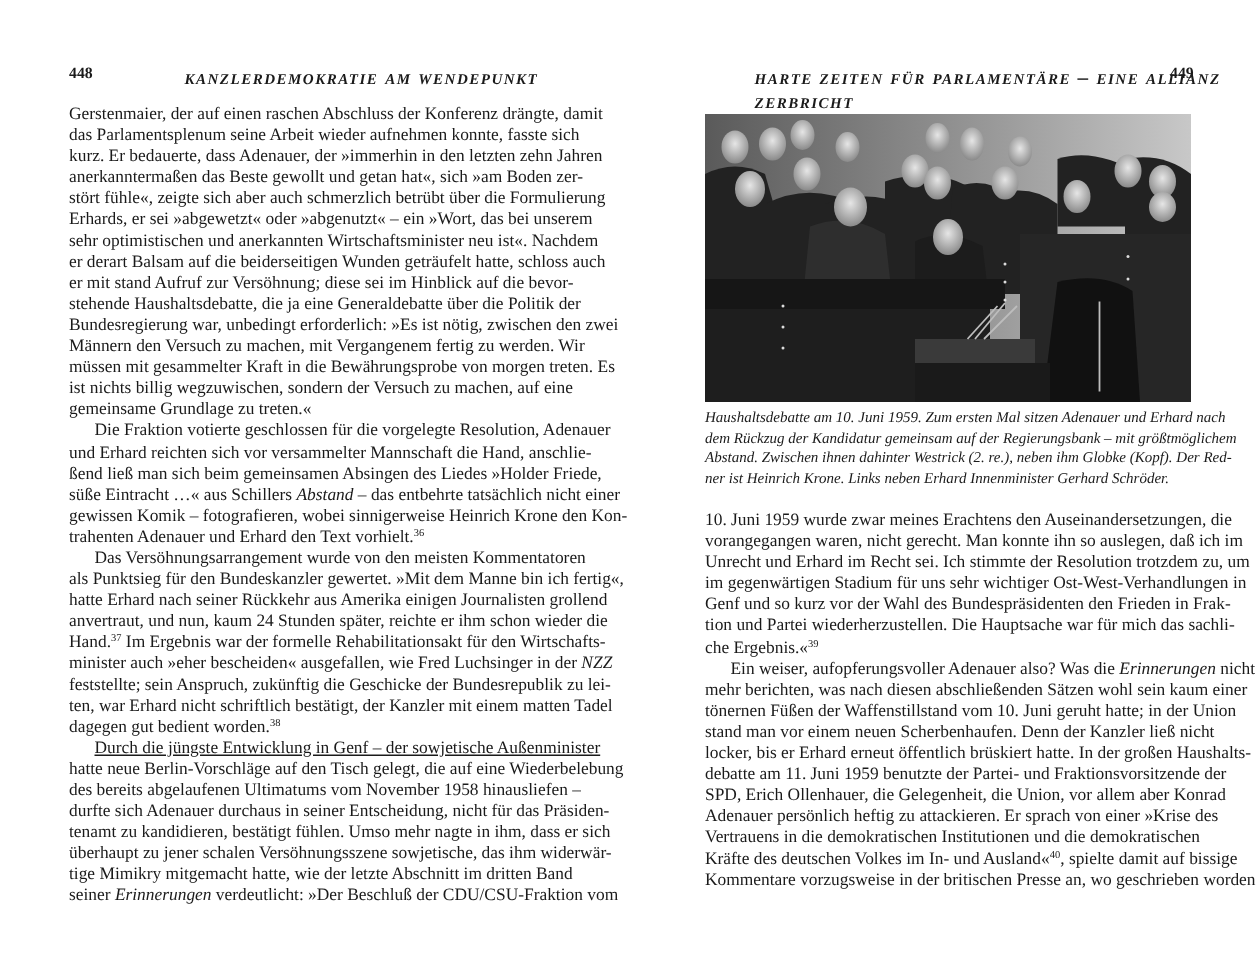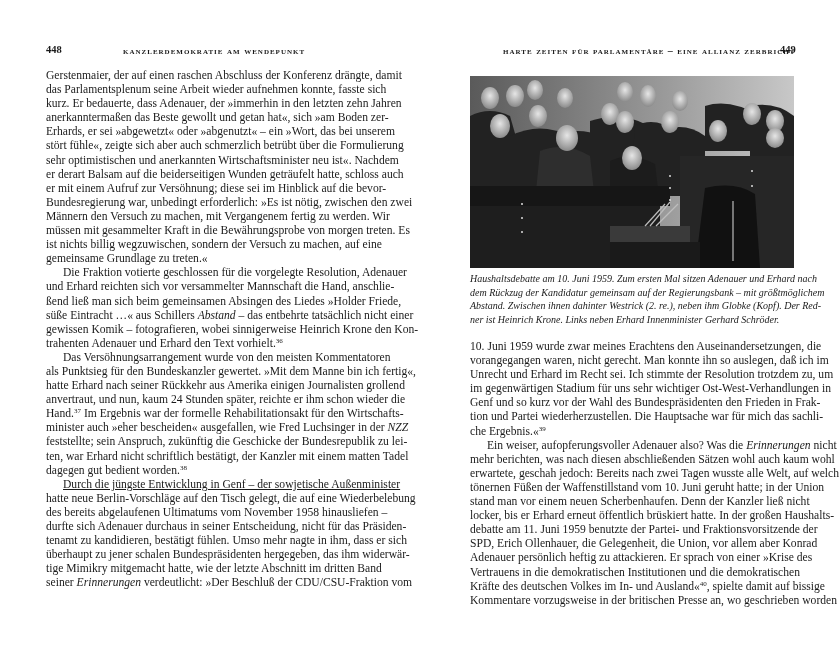--- a/index.html
+++ b/index.html
@@ -1,20 +1,20 @@
 <!DOCTYPE html>
 <html><head>
 <meta charset="utf-8">
 <style>
   html, body { margin: 0; padding: 0; background: #ffffff; }
   body { width: 839px; height: 646px; position: relative; overflow: hidden; color: #1a1a1a; font-family: "Liberation Serif", "DejaVu Serif", serif; }
   .page { position: absolute; top: 0; height: 580px; }
   .page.left { left: 0; width: 420px; }
   .page.right { left: 420px; width: 419px; }
-  .running-head { position: absolute; top: 45px; font-size: 10px; letter-spacing: 1px; font-variant: small-caps; text-transform: lowercase; font-weight: bold; }
+  .running-head { position: absolute; top: 45px; font-size: 14px; letter-spacing: 1px; font-variant: small-caps; text-transform: lowercase; font-weight: bold; font-style: italic; }
   .folio { position: absolute; top: 44px; font-size: 10.5px; font-weight: bold; }
   .left .folio { left: 46px; }
   .left .running-head { left: 123px; }
   .right .running-head { left: 83px; }
   .right .folio { left: 360px; }
   .body { position: absolute; font-size: 11.6px; line-height: 14.1px; text-align: justify; }
   .left .body { left: 46px; top: 69px; width: 323px; }
   .right .body { left: 50px; top: 340px; width: 324px; }
   .body p { margin: 0; }
   .body .line { display: block; text-align: justify; text-align-last: justify; white-space: nowrap; }
@@ -30,25 +30,26 @@
 
 <div class="page left">
   <span class="folio">448</span>
   <span class="running-head">KANZLERDEMOKRATIE AM WENDEPUNKT</span>
   <div class="body" id="left-body">
       <p>
         <span class="line">Gerstenmaier, der auf einen raschen Abschluss der Konferenz drängte, damit</span>
         <span class="line">das Parlamentsplenum seine Arbeit wieder aufnehmen konnte, fasste sich</span>
         <span class="line">kurz. Er bedauerte, dass Adenauer, der »immerhin in den letzten zehn Jahren</span>
         <span class="line">anerkanntermaßen das Beste gewollt und getan hat«, sich »am Boden zer-</span>
+        <span class="line">stört fühle«, zeigte sich aber auch schmerzlich betrübt über die Formulierung</span>
         <span class="line">Erhards, er sei »abgewetzt« oder »abgenutzt« – ein »Wort, das bei unserem</span>
-        <span class="line">stört fühle«, zeigte sich aber auch schmerzlich betrübt über die Formulierung</span>
         <span class="line">sehr optimistischen und anerkannten Wirtschaftsminister neu ist«. Nachdem</span>
         <span class="line">er derart Balsam auf die beiderseitigen Wunden geträufelt hatte, schloss auch</span>
-        <span class="line">er mit einem Aufruf zur Versöhnung; diese sei im Hinblick auf die bevor-</span>
+        <span class="line">er mit stand Aufruf zur Versöhnung; diese sei im Hinblick auf die bevor-</span>
+        <span class="line">stehende Haushaltsdebatte, die ja eine Generaldebatte über die Politik der</span>
         <span class="line">Bundesregierung war, unbedingt erforderlich: »Es ist nötig, zwischen den zwei</span>
         <span class="line">Männern den Versuch zu machen, mit Vergangenem fertig zu werden. Wir</span>
         <span class="line">müssen mit gesammelter Kraft in die Bewährungsprobe von morgen treten. Es</span>
         <span class="line">ist nichts billig wegzuwischen, sondern der Versuch zu machen, auf eine</span>
         <span class="line last">gemeinsame Grundlage zu treten.«</span>
       </p>
       <p>
         <span class="line" style="text-indent: 17px;">Die Fraktion votierte geschlossen für die vorgelegte Resolution, Adenauer</span>
         <span class="line">und Erhard reichten sich vor versammelter Mannschaft die Hand, anschlie-</span>
         <span class="line">ßend ließ man sich beim gemeinsamen Absingen des Liedes »Holder Friede,</span>
@@ -66,21 +67,21 @@
         <span class="line">feststellte; sein Anspruch, zukünftig die Geschicke der Bundesrepublik zu lei-</span>
         <span class="line">ten, war Erhard nicht schriftlich bestätigt, der Kanzler mit einem matten Tadel</span>
         <span class="line last">dagegen gut bedient worden.<sup>38</sup></span>
       </p>
       <p>
         <span class="line" style="text-indent: 17px; text-decoration: underline;">Durch die jüngste Entwicklung in Genf – der sowjetische Außenminister</span>
         <span class="line">hatte neue Berlin-Vorschläge auf den Tisch gelegt, die auf eine Wiederbelebung</span>
         <span class="line">des bereits abgelaufenen Ultimatums vom November 1958 hinausliefen –</span>
         <span class="line">durfte sich Adenauer durchaus in seiner Entscheidung, nicht für das Präsiden-</span>
         <span class="line">tenamt zu kandidieren, bestätigt fühlen. Umso mehr nagte in ihm, dass er sich</span>
-        <span class="line">überhaupt zu jener schalen Bundespräsidenten hergegeben, das ihm widerwär-</span>
+        <span class="line">überhaupt zu jener schalen Versöhnungsszene sowjetische, das ihm widerwär-</span>
         <span class="line">tige Mimikry mitgemacht hatte, wie der letzte Abschnitt im dritten Band</span>
         <span class="line">seiner <i>Erinnerungen</i> verdeutlicht: »Der Beschluß der CDU/CSU-Fraktion vom</span>
       </p>
     </div>
 </div>
 
 <div class="page right">
   <span class="running-head">HARTE ZEITEN FÜR PARLAMENTÄRE – EINE ALLIANZ ZERBRICHT</span>
   <span class="folio">449</span>
   <div class="photo">
@@ -165,22 +166,21 @@
         <span class="line">10. Juni 1959 wurde zwar meines Erachtens den Auseinandersetzungen, die</span>
         <span class="line">vorangegangen waren, nicht gerecht. Man konnte ihn so auslegen, daß ich im</span>
         <span class="line">Unrecht und Erhard im Recht sei. Ich stimmte der Resolution trotzdem zu, um</span>
         <span class="line">im gegenwärtigen Stadium für uns sehr wichtiger Ost-West-Verhandlungen in</span>
         <span class="line">Genf und so kurz vor der Wahl des Bundespräsidenten den Frieden in Frak-</span>
         <span class="line">tion und Partei wiederherzustellen. Die Hauptsache war für mich das sachli-</span>
         <span class="line last">che Ergebnis.«<sup>39</sup></span>
       </p>
       <p>
         <span class="line" style="text-indent: 17px;">Ein weiser, aufopferungsvoller Adenauer also? Was die <i>Erinnerungen</i> nicht</span>
-        <span class="line">mehr berichten, was nach diesen abschließenden Sätzen wohl auch kaum wohl</span>
-        <span class="line">erwartete, geschah jedoch: Bereits nach zwei Tagen wusste alle Welt, auf welch</span>
+        <span class="line">mehr berichten, was nach diesen abschließenden Sätzen wohl sein kaum einer</span>
         <span class="line">tönernen Füßen der Waffenstillstand vom 10. Juni geruht hatte; in der Union</span>
         <span class="line">stand man vor einem neuen Scherbenhaufen. Denn der Kanzler ließ nicht</span>
         <span class="line">locker, bis er Erhard erneut öffentlich brüskiert hatte. In der großen Haushalts-</span>
         <span class="line">debatte am 11. Juni 1959 benutzte der Partei- und Fraktionsvorsitzende der</span>
         <span class="line">SPD, Erich Ollenhauer, die Gelegenheit, die Union, vor allem aber Konrad</span>
         <span class="line">Adenauer persönlich heftig zu attackieren. Er sprach von einer »Krise des</span>
         <span class="line">Vertrauens in die demokratischen Institutionen und die demokratischen</span>
         <span class="line">Kräfte des deutschen Volkes im In- und Ausland«<sup>40</sup>, spielte damit auf bissige</span>
         <span class="line">Kommentare vorzugsweise in der britischen Presse an, wo geschrieben worden</span>
       </p>

